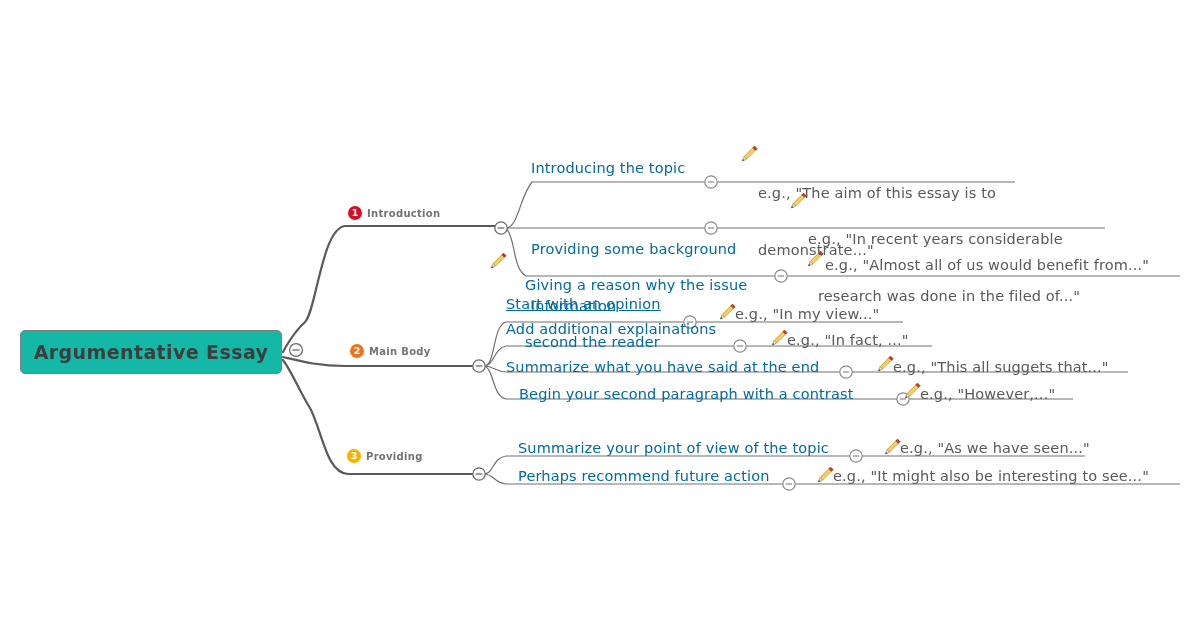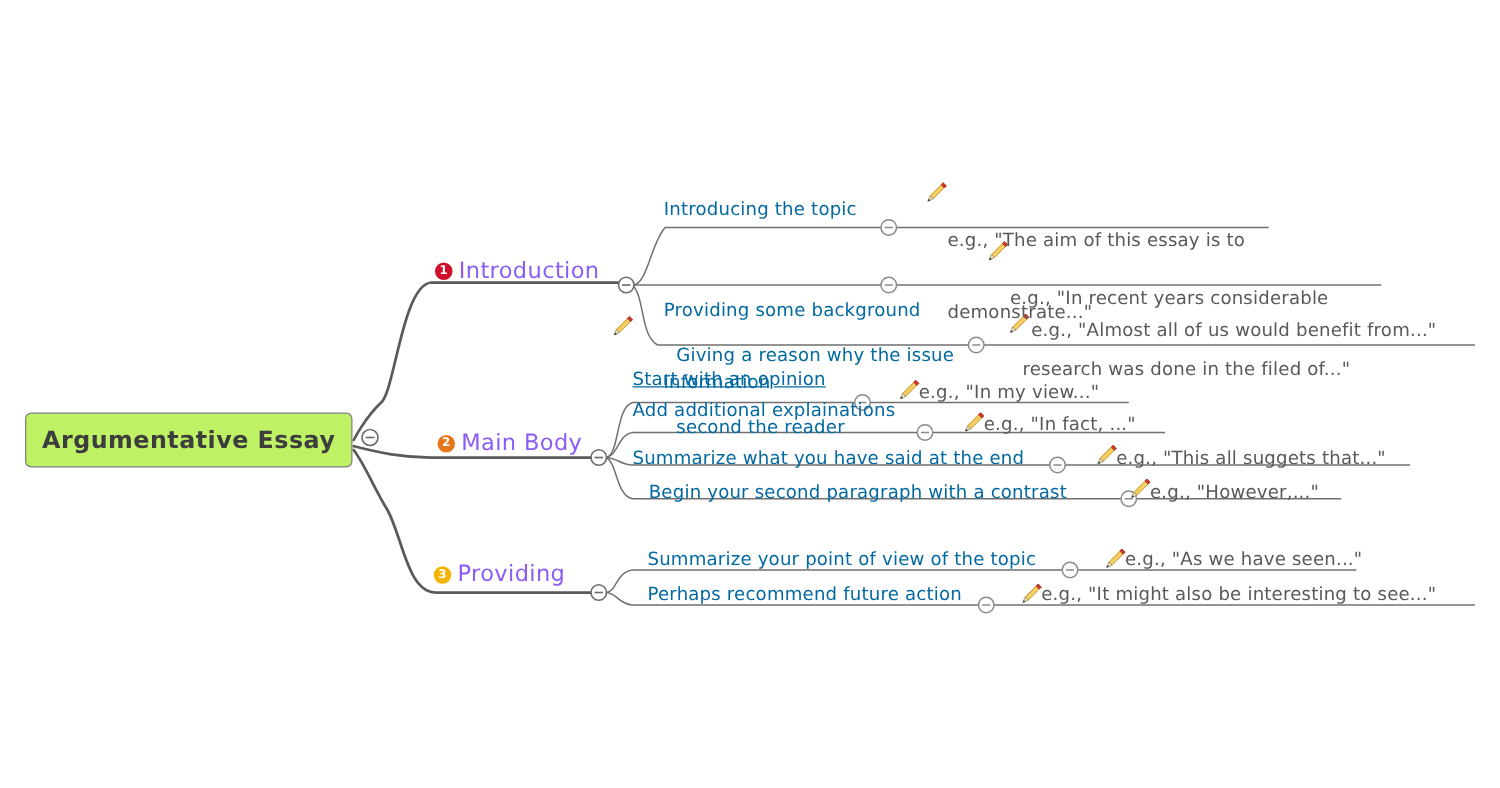--- a/index.html
+++ b/index.html
@@ -31,21 +31,21 @@
   
   .root-node {
     position: absolute;
     left: 20px;
     top: 330px;
     width: 262px;
     height: 44px;
     box-sizing: border-box;
     border: 1.6px solid #808080;
     border-radius: 5px;
-    background: #bef264;
+    background: #14b8a6;
     display: flex;
     align-items: center;
     justify-content: center;
   }
   .root-label {
     font-family: "DejaVu Sans", sans-serif;
     font-size: 19px;
     font-weight: bold;
     letter-spacing: 0.4px;
     color: #3d3d3d;
@@ -55,23 +55,23 @@
   
   .topic {
     position: absolute;
     white-space: nowrap;
     display: flex;
     align-items: center;
     gap: 5px;
   }
   .topic-label {
     font-family: "DejaVu Sans", sans-serif;
-    font-size: 18px;
-    font-weight: normal;
-    color: #8b5cf6;
+    font-size: 10px;
+    font-weight: bold;
+    color: #737373;
     letter-spacing: 0.3px;
   }
   .badge {
     display: inline-flex;
     align-items: center;
     justify-content: center;
     width: 14px;
     height: 14px;
     border-radius: 50%;
     color: #ffffff;
@@ -249,21 +249,21 @@
   <span class="topic-label">Providing</span>
 </div>
 
 <div class="sub" style="left:531px; top:159px;">Introducing the topic</div>
 
 <div class="sub" style="left:531px; top:202px; width:230px;">
   <div>Providing some background</div>
   <div>information</div>
 </div>
 
-<div class="sub" style="left:541px; top:238px; width:260px;">
+<div class="sub" style="left:525px; top:238px; width:260px;">
   <div>Giving a reason why the issue</div>
   <div>second the reader</div>
 </div>
 
 <div class="leaf" style="left:758px; top:146px; width:270px;">
   <div>e.g., "The aim of this essay is to</div>
   <div>demonstrate..."</div>
 </div>
 
 <div class="leaf" style="left:808px; top:192px; width:300px;">

